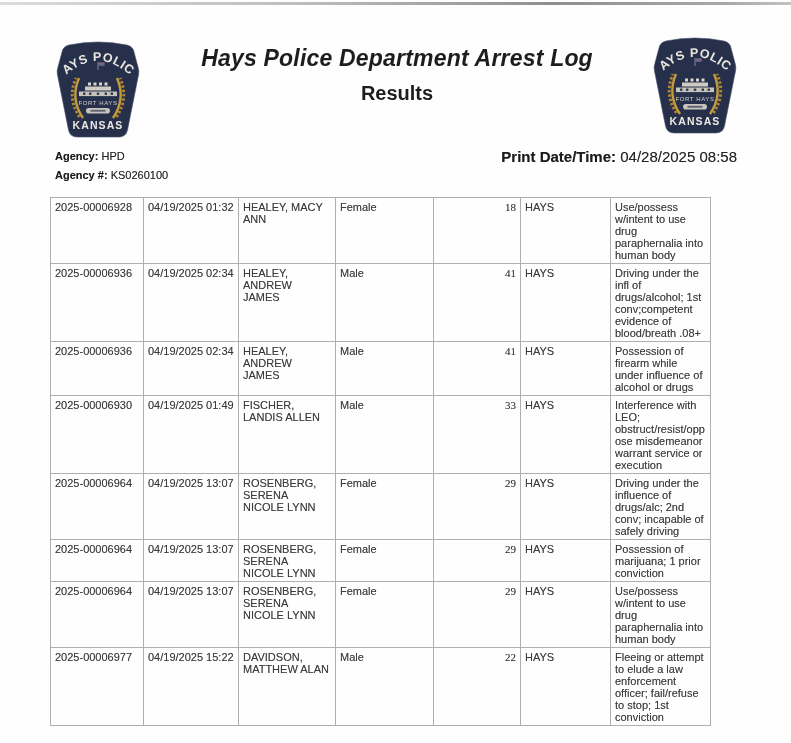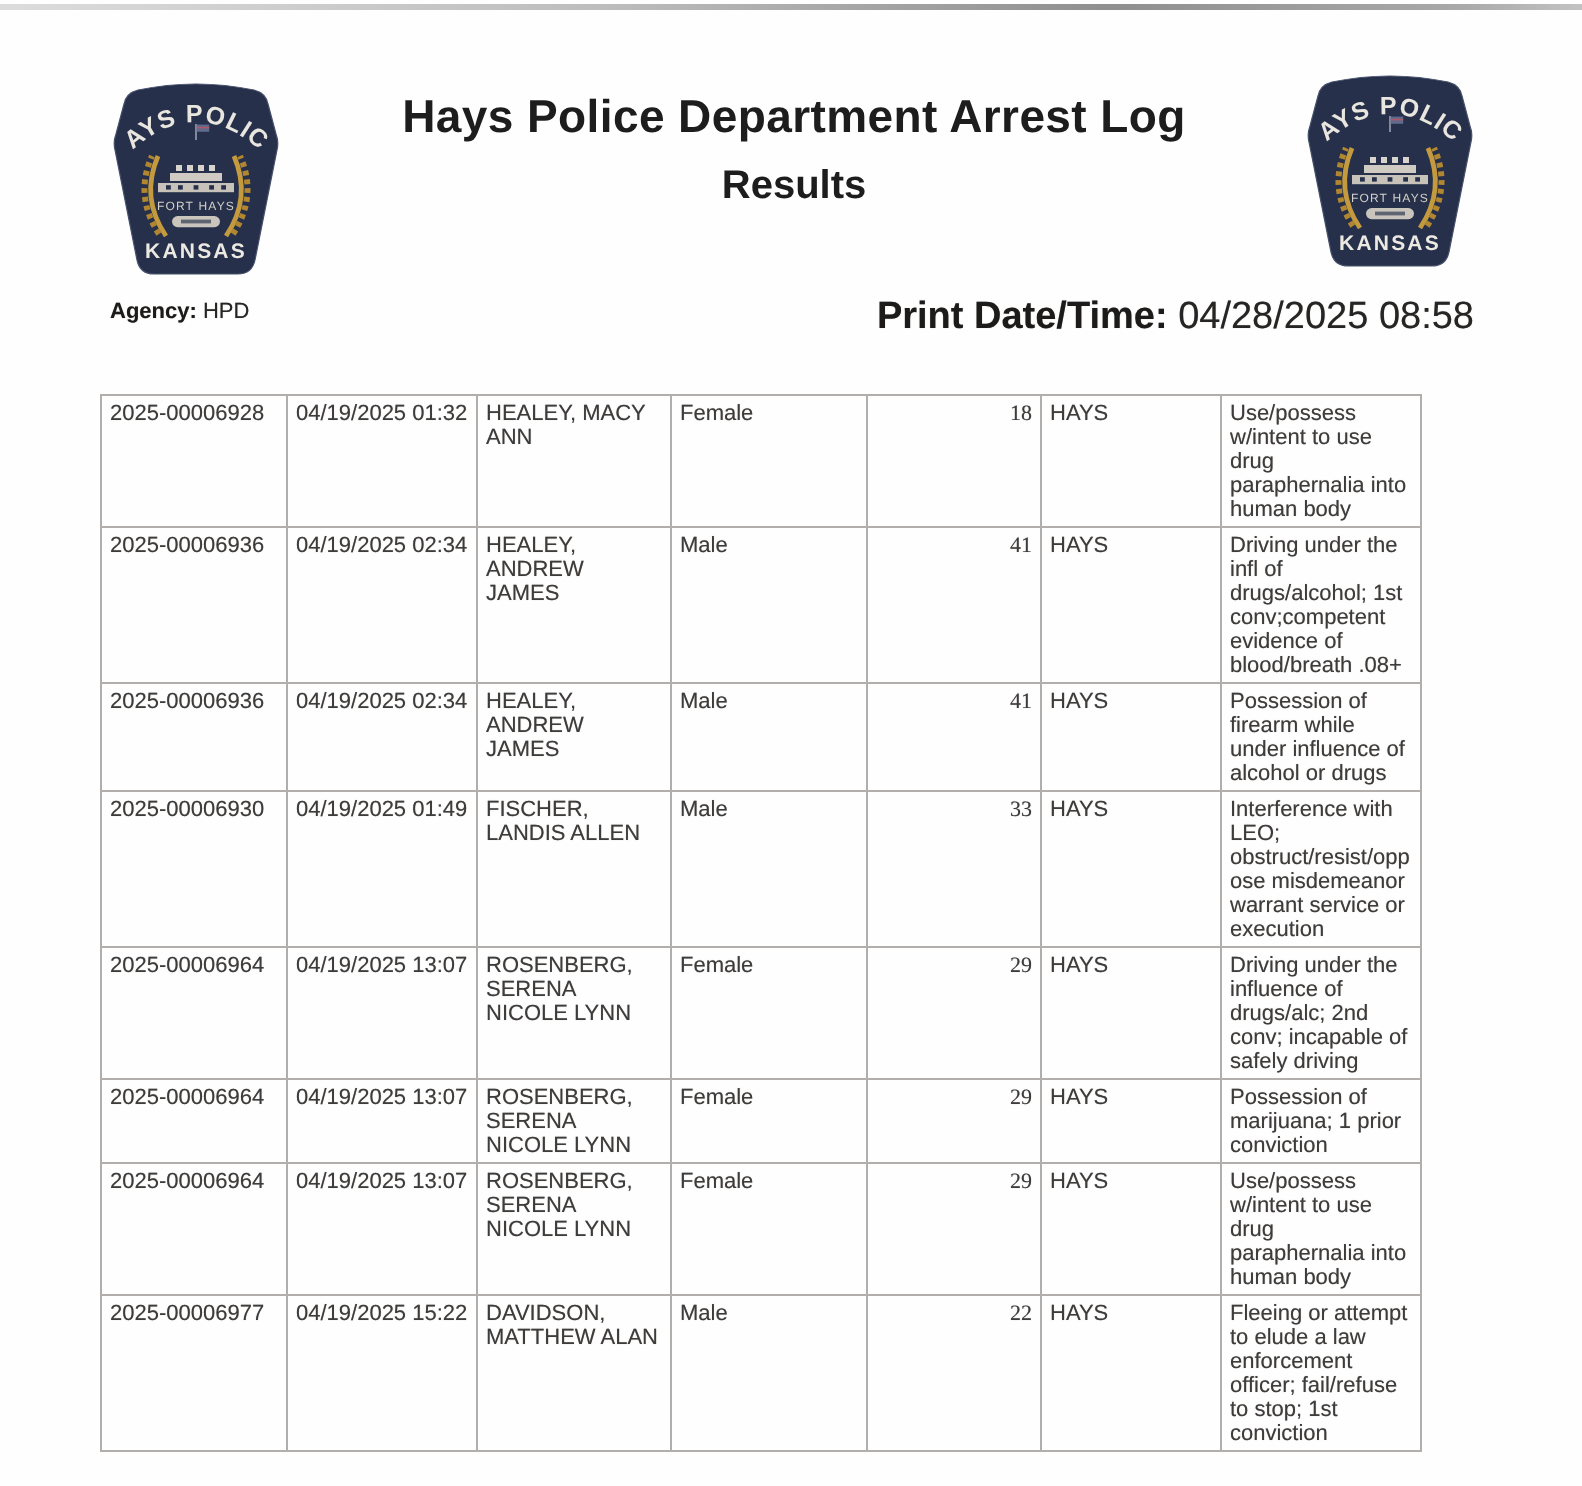--- a/index.html
+++ b/index.html
@@ -10,32 +10,32 @@
   }
   .scan-top{
     position:absolute;top:2px;left:0;width:100%;height:3px;
     background:linear-gradient(to right,#dcdcdc,#bdbdbd 38%,#8f8f8f 70%,#a8a8a8 92%,#c2c2c2);
   }
   .badge{position:absolute;}
   .badge-left{left:52px;top:38px;}
   .badge-right{left:649px;top:34px;}
   .doc-title{
     position:absolute;left:150px;top:45px;width:494px;text-align:center;
-    font-size:23px;font-weight:bold;color:#1d1d1d;letter-spacing:0.2px;
+    font-size:23px;font-weight:bold;color:#1d1d1d;letter-spacing:0.2px;font-style:italic;
   }
   .doc-subtitle{
     position:absolute;left:150px;top:82px;width:494px;text-align:center;
     font-size:20px;font-weight:bold;color:#1d1d1d;
   }
   .agency-block{
     position:absolute;left:55px;top:147px;font-size:11px;color:#262524;line-height:19px;
     text-shadow:0 0 0.4px rgba(60,58,56,.5);
   }
   .print-block{
-    position:absolute;right:54px;top:148px;font-size:19px;color:#262524;
+    position:absolute;right:54px;top:148px;font-size:15px;color:#262524;
     text-shadow:0 0 0.4px rgba(60,58,56,.5);
   }
   .lbl{font-weight:bold;color:#1c1b1a;}
   table.arrest{
     position:absolute;left:50px;top:197px;width:660px;
     border-collapse:collapse;table-layout:fixed;
     font-size:11px;line-height:12px;color:#3e3c3a;
   }
   table.arrest td{
     border:1px solid #b1aeab;
@@ -128,20 +128,21 @@
     <rect x="38.5" y="71.8" width="15" height="1.9" fill="#26304b" opacity="0.65"></rect>
   </g>
   <text x="46" y="91" font-size="10.5" font-weight="bold" fill="#ece9e2" text-anchor="middle" letter-spacing="1.1">KANSAS</text>
 </svg>
 
 <div class="doc-title">Hays Police Department Arrest Log</div>
 <div class="doc-subtitle">Results</div>
 
 <div class="agency-block">
   <div><span class="lbl">Agency:</span> <span>HPD</span></div>
+  <div><span class="lbl">Agency #:</span> <span>KS0260100</span></div>
 </div>
 
 <div class="print-block">
   <span class="lbl">Print Date/Time:</span>
   <span>04/28/2025 08:58</span>
 </div>
 
 <table class="arrest">
   <colgroup>
     <col style="width:93px">

